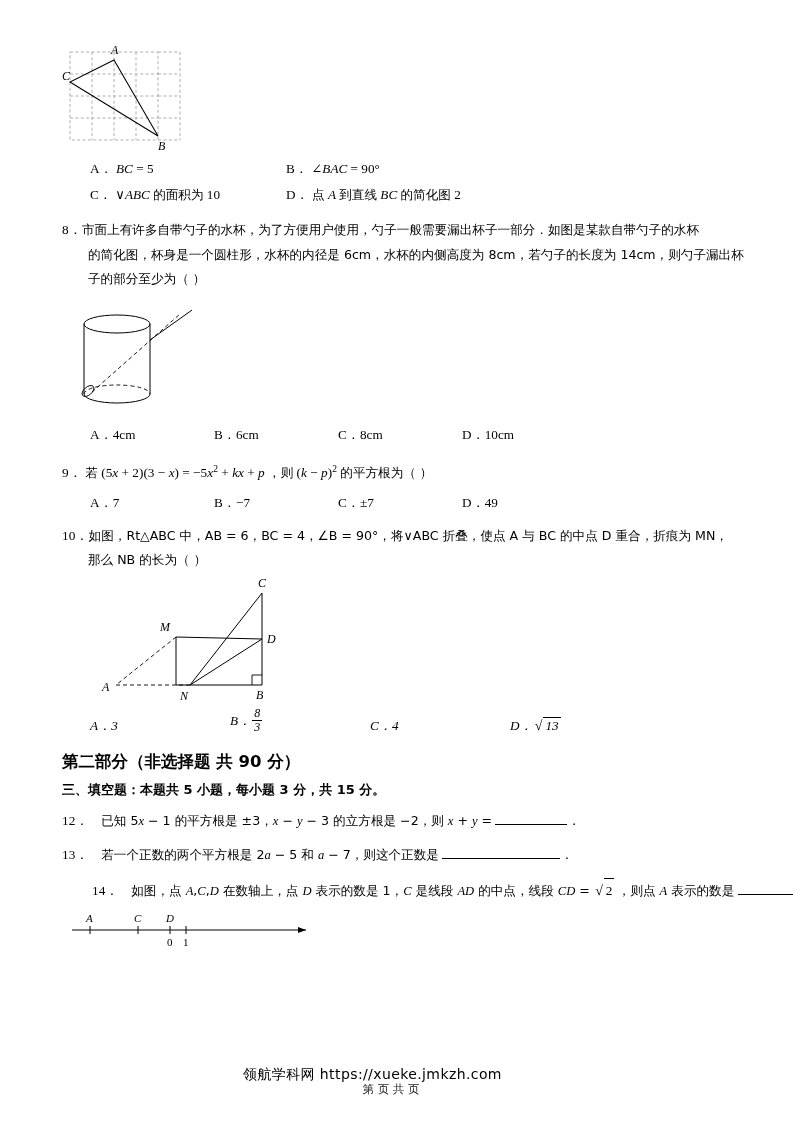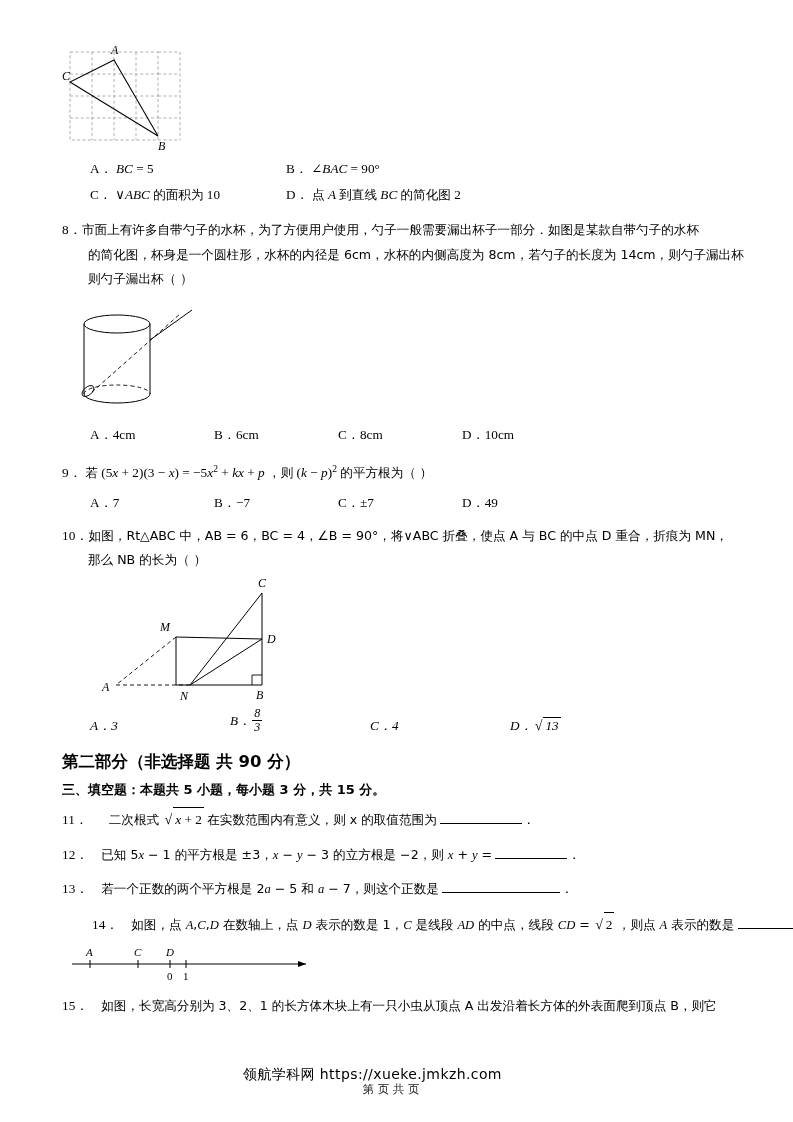--- a/index.html
+++ b/index.html
@@ -168,21 +168,21 @@
       </span>
       <span class="o">
         <span>D．</span>
         <span class="cn">点</span> <span class="it">A</span> <span class="cn">到直线</span> <span class="it">BC</span> <span class="cn">的简化图</span> 2
       </span>
     </div>
 
     <div class="para" style="margin-top:14px;">
       <div class="ln"><span class="qnum">8．</span><span class="cn">市面上有许多自带勺子的水杯，为了方便用户使用，勺子一般需要漏出杯子一部分．如图是某款自带勺子的水杯</span></div>
       <div class="ln indent"><span class="cn">的简化图，杯身是一个圆柱形，水杯的内径是 6cm，水杯的内侧高度为 8cm，若勺子的长度为 14cm，则勺子漏出杯</span></div>
-      <div class="ln indent"><span class="cn">则勺子漏出杯（    ）</span></div>
+      <div class="ln indent"><span class="cn">子的部分至少为（    ）</span></div>
     </div>
 
     <div class="fig" style="height:130px; margin-top:4px;">
       <svg width="200" height="130" viewBox="0 0 200 130">
         <ellipse cx="55" cy="28" rx="33" ry="9" fill="none" stroke="#000" stroke-width="1"></ellipse>
         <line x1="22" y1="28" x2="22" y2="98" stroke="#000" stroke-width="1"></line>
         <line x1="88" y1="28" x2="88" y2="98" stroke="#000" stroke-width="1"></line>
         <path d="M22,98 A33,9 0 0 0 88,98" fill="none" stroke="#000" stroke-width="1"></path>
         <path d="M22,98 A33,9 0 0 1 88,98" fill="none" stroke="#000" stroke-width="0.9" stroke-dasharray="4,3"></path>
         <line x1="30" y1="96" x2="118" y2="18" stroke="#000" stroke-width="0.9" stroke-dasharray="4,3"></line>
@@ -246,28 +246,20 @@
     <div class="opts" style="margin-top:0; align-items:flex-end;font-style:italic;">
       <span class="o opt-w3"><span>A．</span><span>3</span></span>
       <span class="o opt-w3"><span>B．</span><span class="frac"><span class="num">8</span><span class="den">3</span></span></span>
       <span class="o opt-w3"><span>C．</span><span>4</span></span>
       <span class="o"><span>D．</span><span class="rad"><span class="radsym">√</span><span class="bar">13</span></span></span>
     </div>
 
     <div class="section-title">第二部分（非选择题 共 90 分）</div>
     <div class="sub-head">三、填空题：本题共 5 小题，每小题 3 分，共 15 分。</div>
 
-    <div class="ln" style="margin-top:8px;">
-      <span>11．</span>
-      <span style="display:inline-block;width:14px;"></span>
-      <span class="cn">二次根式</span>
-      <span class="rad"><span class="radsym">√</span><span class="bar"><span class="it">x</span> + 2</span></span>
-      <span class="cn">在实数范围内有意义，则 x 的取值范围为</span>
-      <span class="blank-line" style="width:82px;"></span><span>．</span>
-    </div>
 
     <div class="ln" style="margin-top:10px;">
       <span>12．</span>
       <span style="display:inline-block;width:6px;"></span>
       <span class="cn">已知 5<span class="it">x</span> − 1 的平方根是 ±3，<span class="it">x</span> − <span class="it">y</span> − 3 的立方根是 −2，则 <span class="it">x</span> + <span class="it">y</span> =</span>
       <span class="blank-line" style="width:72px;"></span><span>．</span>
     </div>
 
     <div class="ln" style="margin-top:10px;">
       <span>13．</span>
@@ -296,23 +288,18 @@
           <line x1="120" y1="16" x2="120" y2="24"></line>
         </g>
         <text x="20" y="12" font-family="Liberation Serif, serif" font-style="italic" font-size="11">A</text>
         <text x="68" y="12" font-family="Liberation Serif, serif" font-style="italic" font-size="11">C</text>
         <text x="100" y="12" font-family="Liberation Serif, serif" font-style="italic" font-size="11">D</text>
         <text x="101" y="36" font-family="Liberation Serif, serif" font-size="11">0</text>
         <text x="117" y="36" font-family="Liberation Serif, serif" font-size="11">1</text>
       </svg>
     </div>
 
-    <div class="ln" style="margin-top:4px;">
-      <span>15．</span>
-      <span style="display:inline-block;width:6px;"></span>
-      <span class="cn">如图，长宽高分别为 3、2、1 的长方体木块上有一只小虫从顶点 A 出发沿着长方体的外表面爬到顶点 B，则它</span>
-    </div>
 
   </div>
 
   <div class="watermark">领航学科网 https://xueke.jmkzh.com</div>
   <div class="footer">第 页 共 页</div>
 </div>
 
 </body></html>

